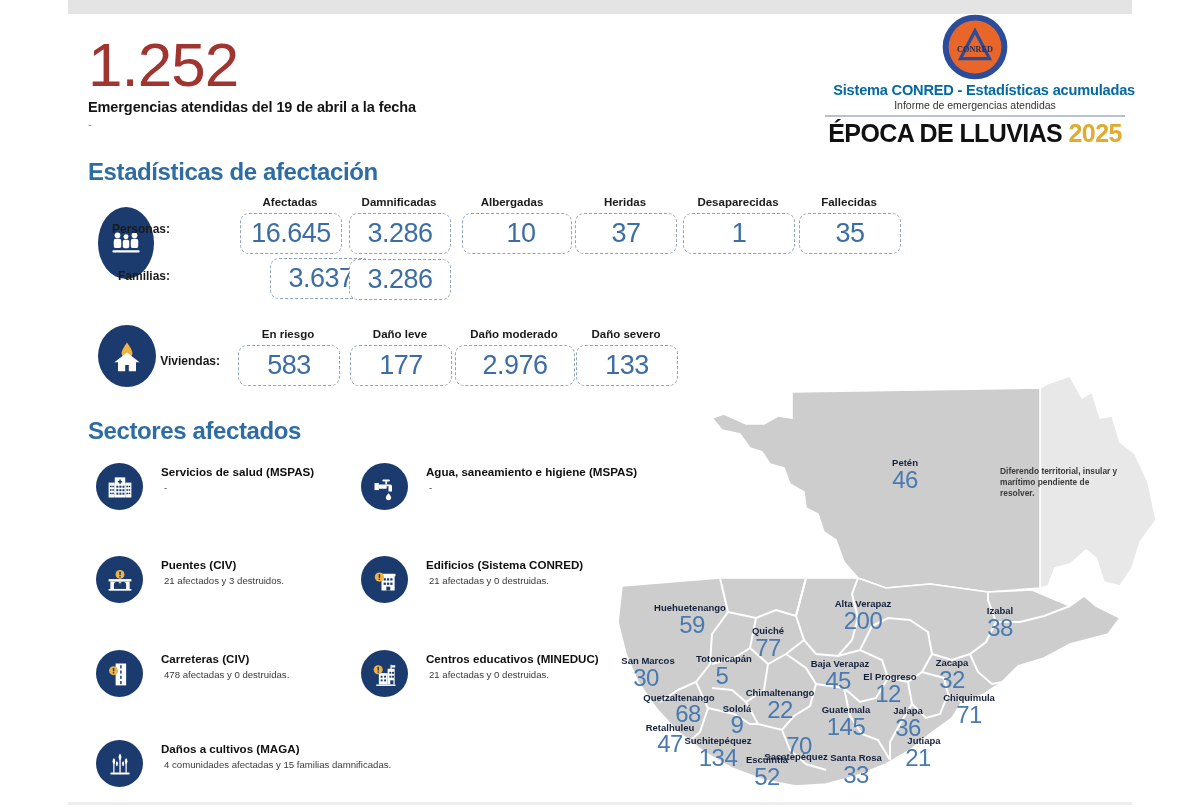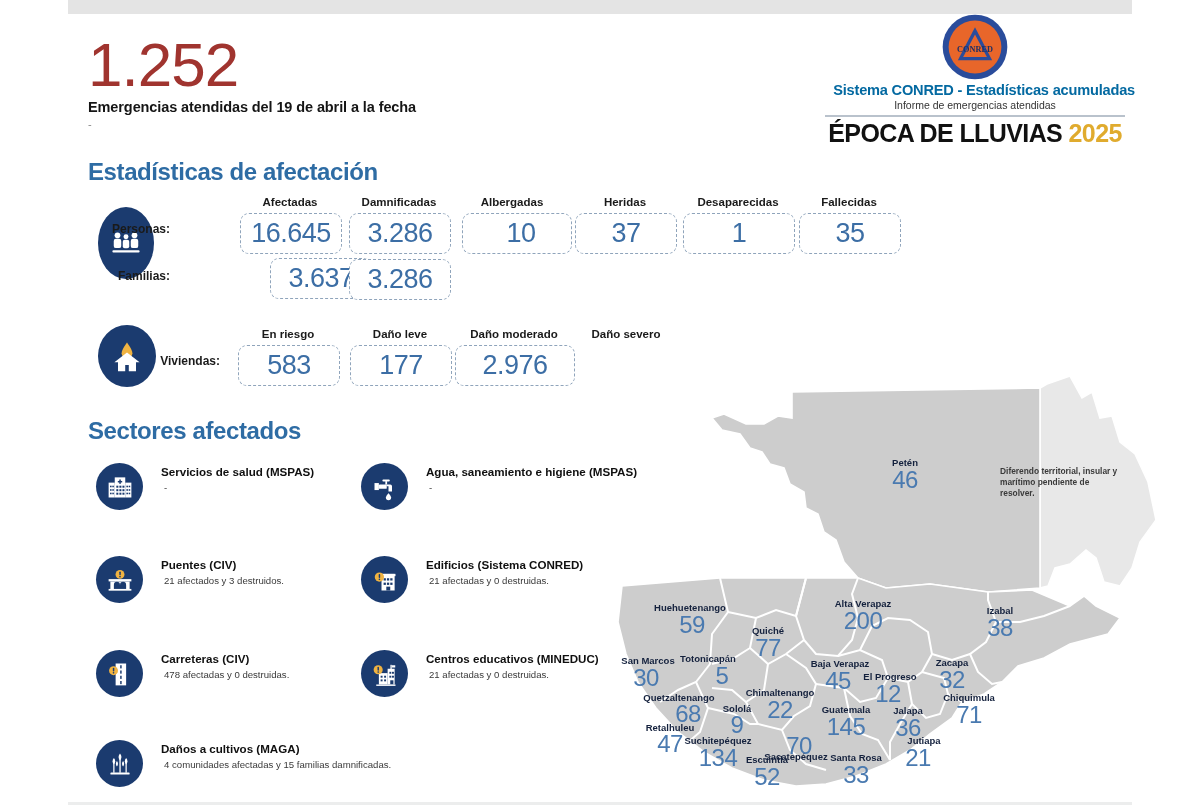--- a/index.html
+++ b/index.html
@@ -160,20 +160,21 @@
   <div class="stat-label" style="left:150px;top:354px;width:70px;">Viviendas:</div>
 
   <div class="col-head" style="left:238px;top:328px;width:100px;">En riesgo</div>
   <div class="col-head" style="left:350px;top:328px;width:100px;">Daño leve</div>
   <div class="col-head" style="left:455px;top:328px;width:118px;">Daño moderado</div>
   <div class="col-head" style="left:576px;top:328px;width:100px;">Daño severo</div>
 
   <div class="box" style="left:238px;top:345px;width:100px;">583</div>
   <div class="box" style="left:350px;top:345px;width:100px;">177</div>
   <div class="box" style="left:455px;top:345px;width:118px;">2.976</div>
+  <div class="box" style="left:576px;top:345px;width:100px;">133</div>
 
   <div class="sector" style="left:96px;top:463px;width:300px;height:50px;">
     <div class="s-ic">
       <svg width="28" height="28" viewBox="0 0 32 32">
         <rect x="10" y="5" width="12" height="23" fill="#fff"></rect>
         <rect x="3" y="11" width="7" height="17" fill="#fff"></rect>
         <rect x="22" y="11" width="7" height="17" fill="#fff"></rect>
         <rect x="15.2" y="7.4" width="1.7" height="5" fill="#1b3b6f"></rect>
         <rect x="13.5" y="9.1" width="5" height="1.7" fill="#1b3b6f"></rect>
         <g fill="#1b3b6f">
@@ -379,21 +380,21 @@
 
       <div class="dept-name" style="left:400px;top:233px;">Izabal</div>
       <div class="dept-val" style="left:400px;top:242px;">38</div>
 
       <div class="dept-name" style="left:168px;top:253px;">Quiché</div>
       <div class="dept-val" style="left:168px;top:262px;">77</div>
 
       <div class="dept-name" style="left:48px;top:283px;">San Marcos</div>
       <div class="dept-val" style="left:46px;top:292px;">30</div>
 
-      <div class="dept-name" style="left:108px;top:281px;text-align:center;">Totonicapán</div>
+      <div class="dept-name" style="left:124px;top:281px;text-align:center;">Totonicapán</div>
       <div class="dept-val" style="left:122px;top:290px;">5</div>
 
       <div class="dept-name" style="left:240px;top:286px;">Baja Verapaz</div>
       <div class="dept-val" style="left:238px;top:295px;">45</div>
 
       <div class="dept-name" style="left:290px;top:299px;">El Progreso</div>
       <div class="dept-val" style="left:288px;top:308px;">12</div>
 
       <div class="dept-name" style="left:352px;top:285px;">Zacapa</div>
       <div class="dept-val" style="left:352px;top:294px;">32</div>

